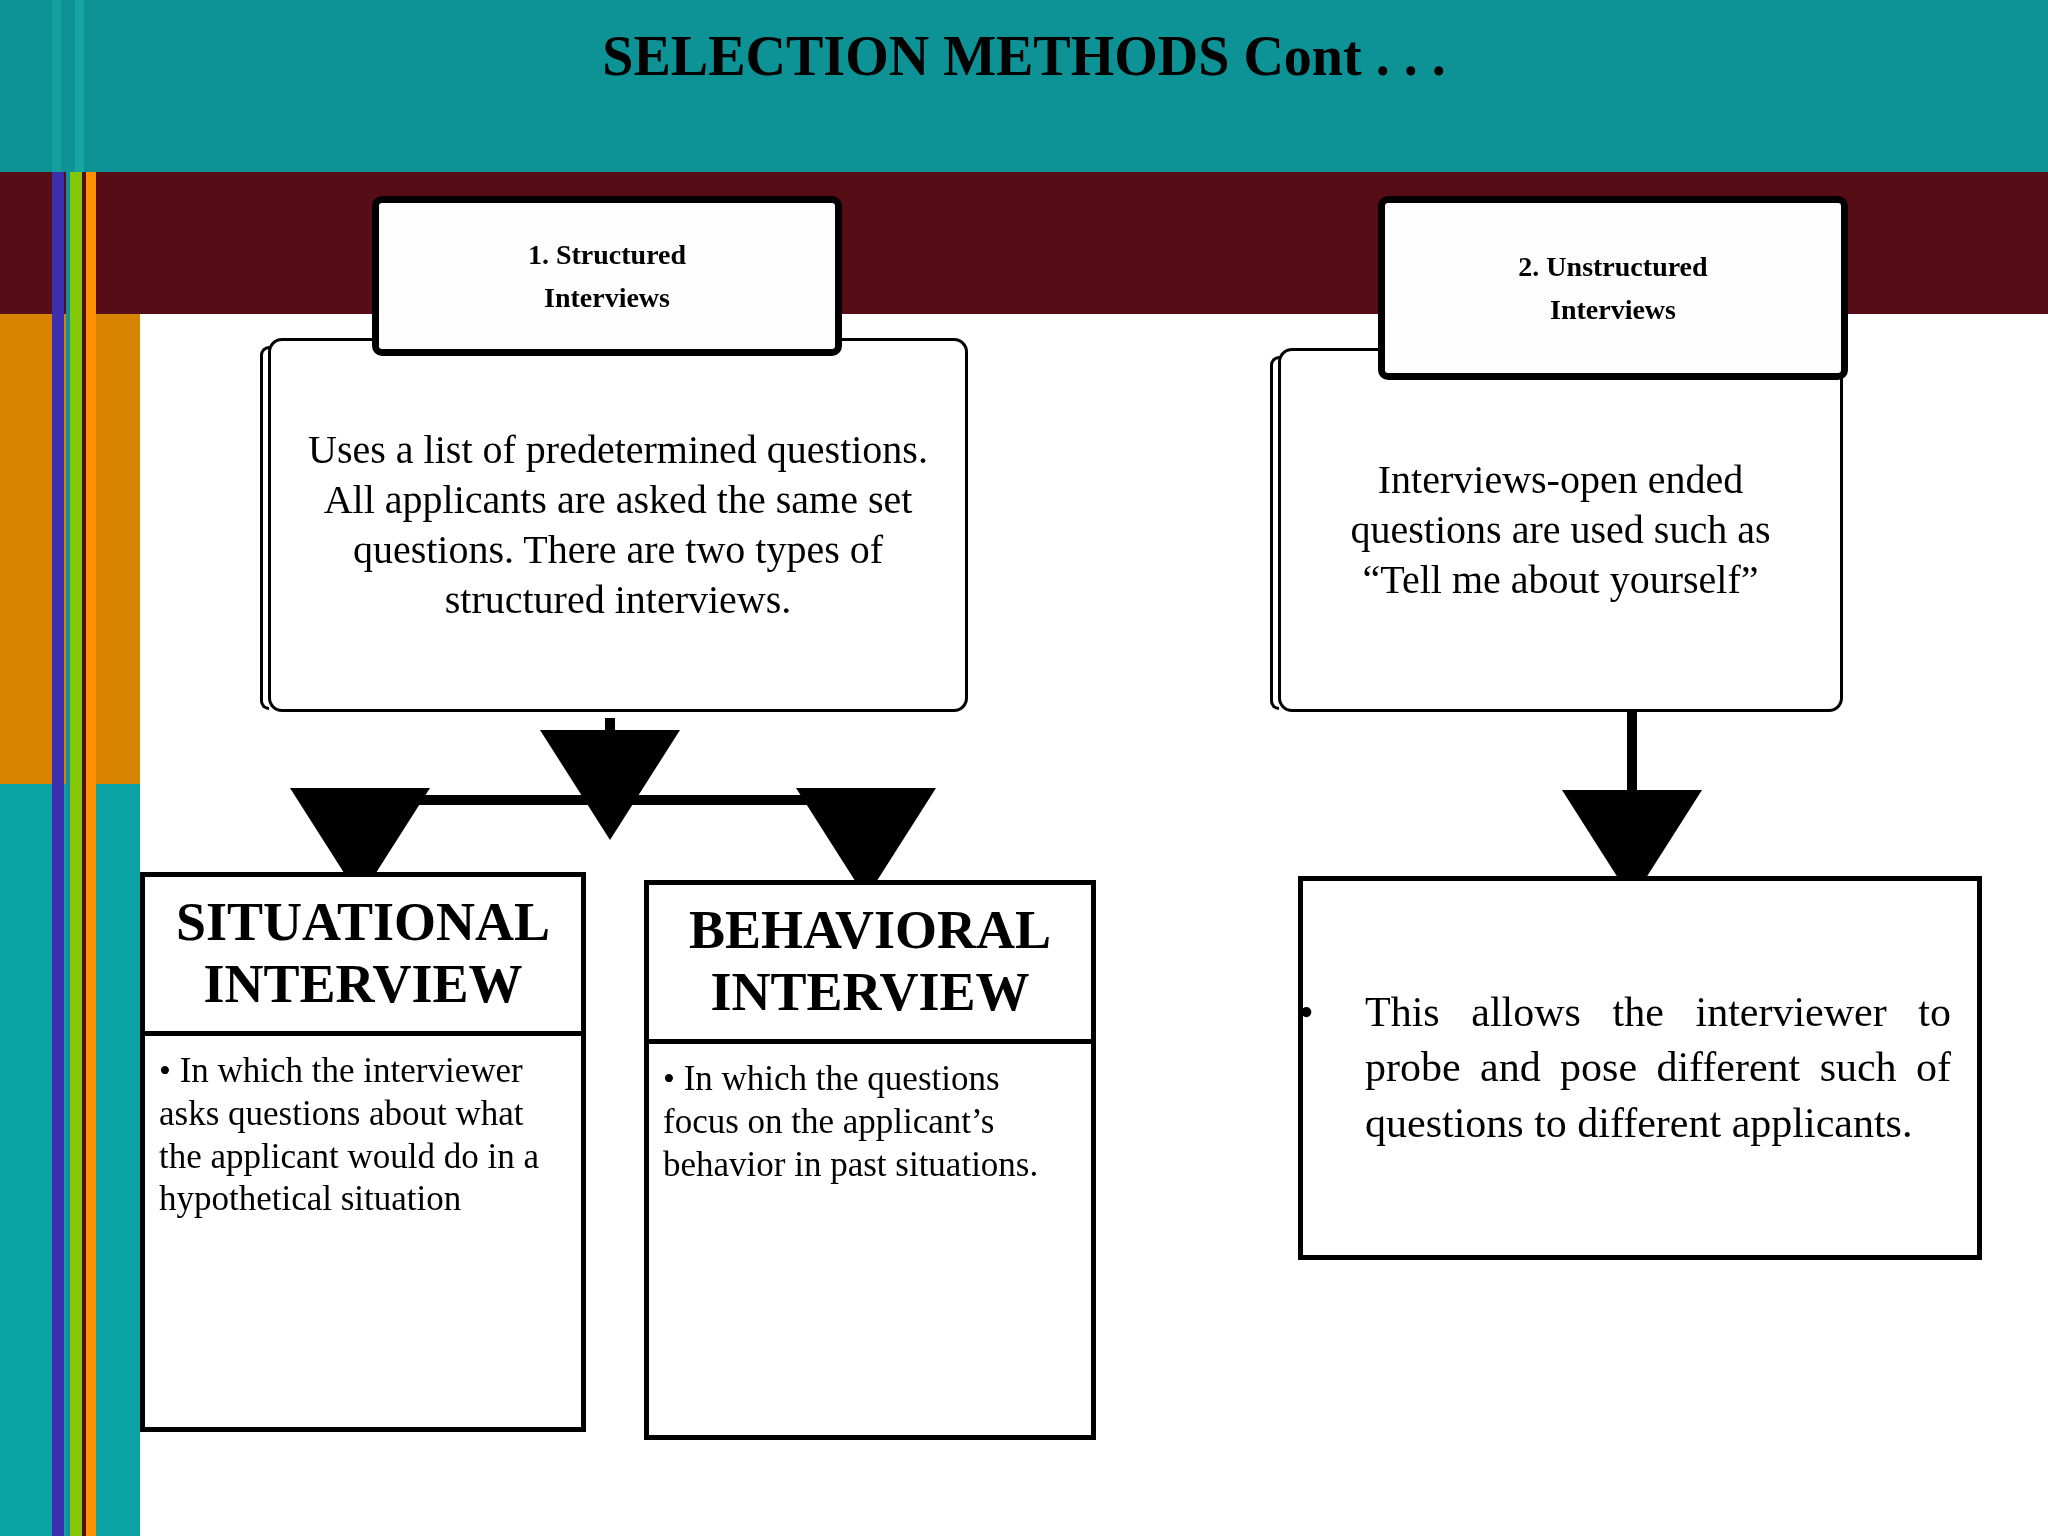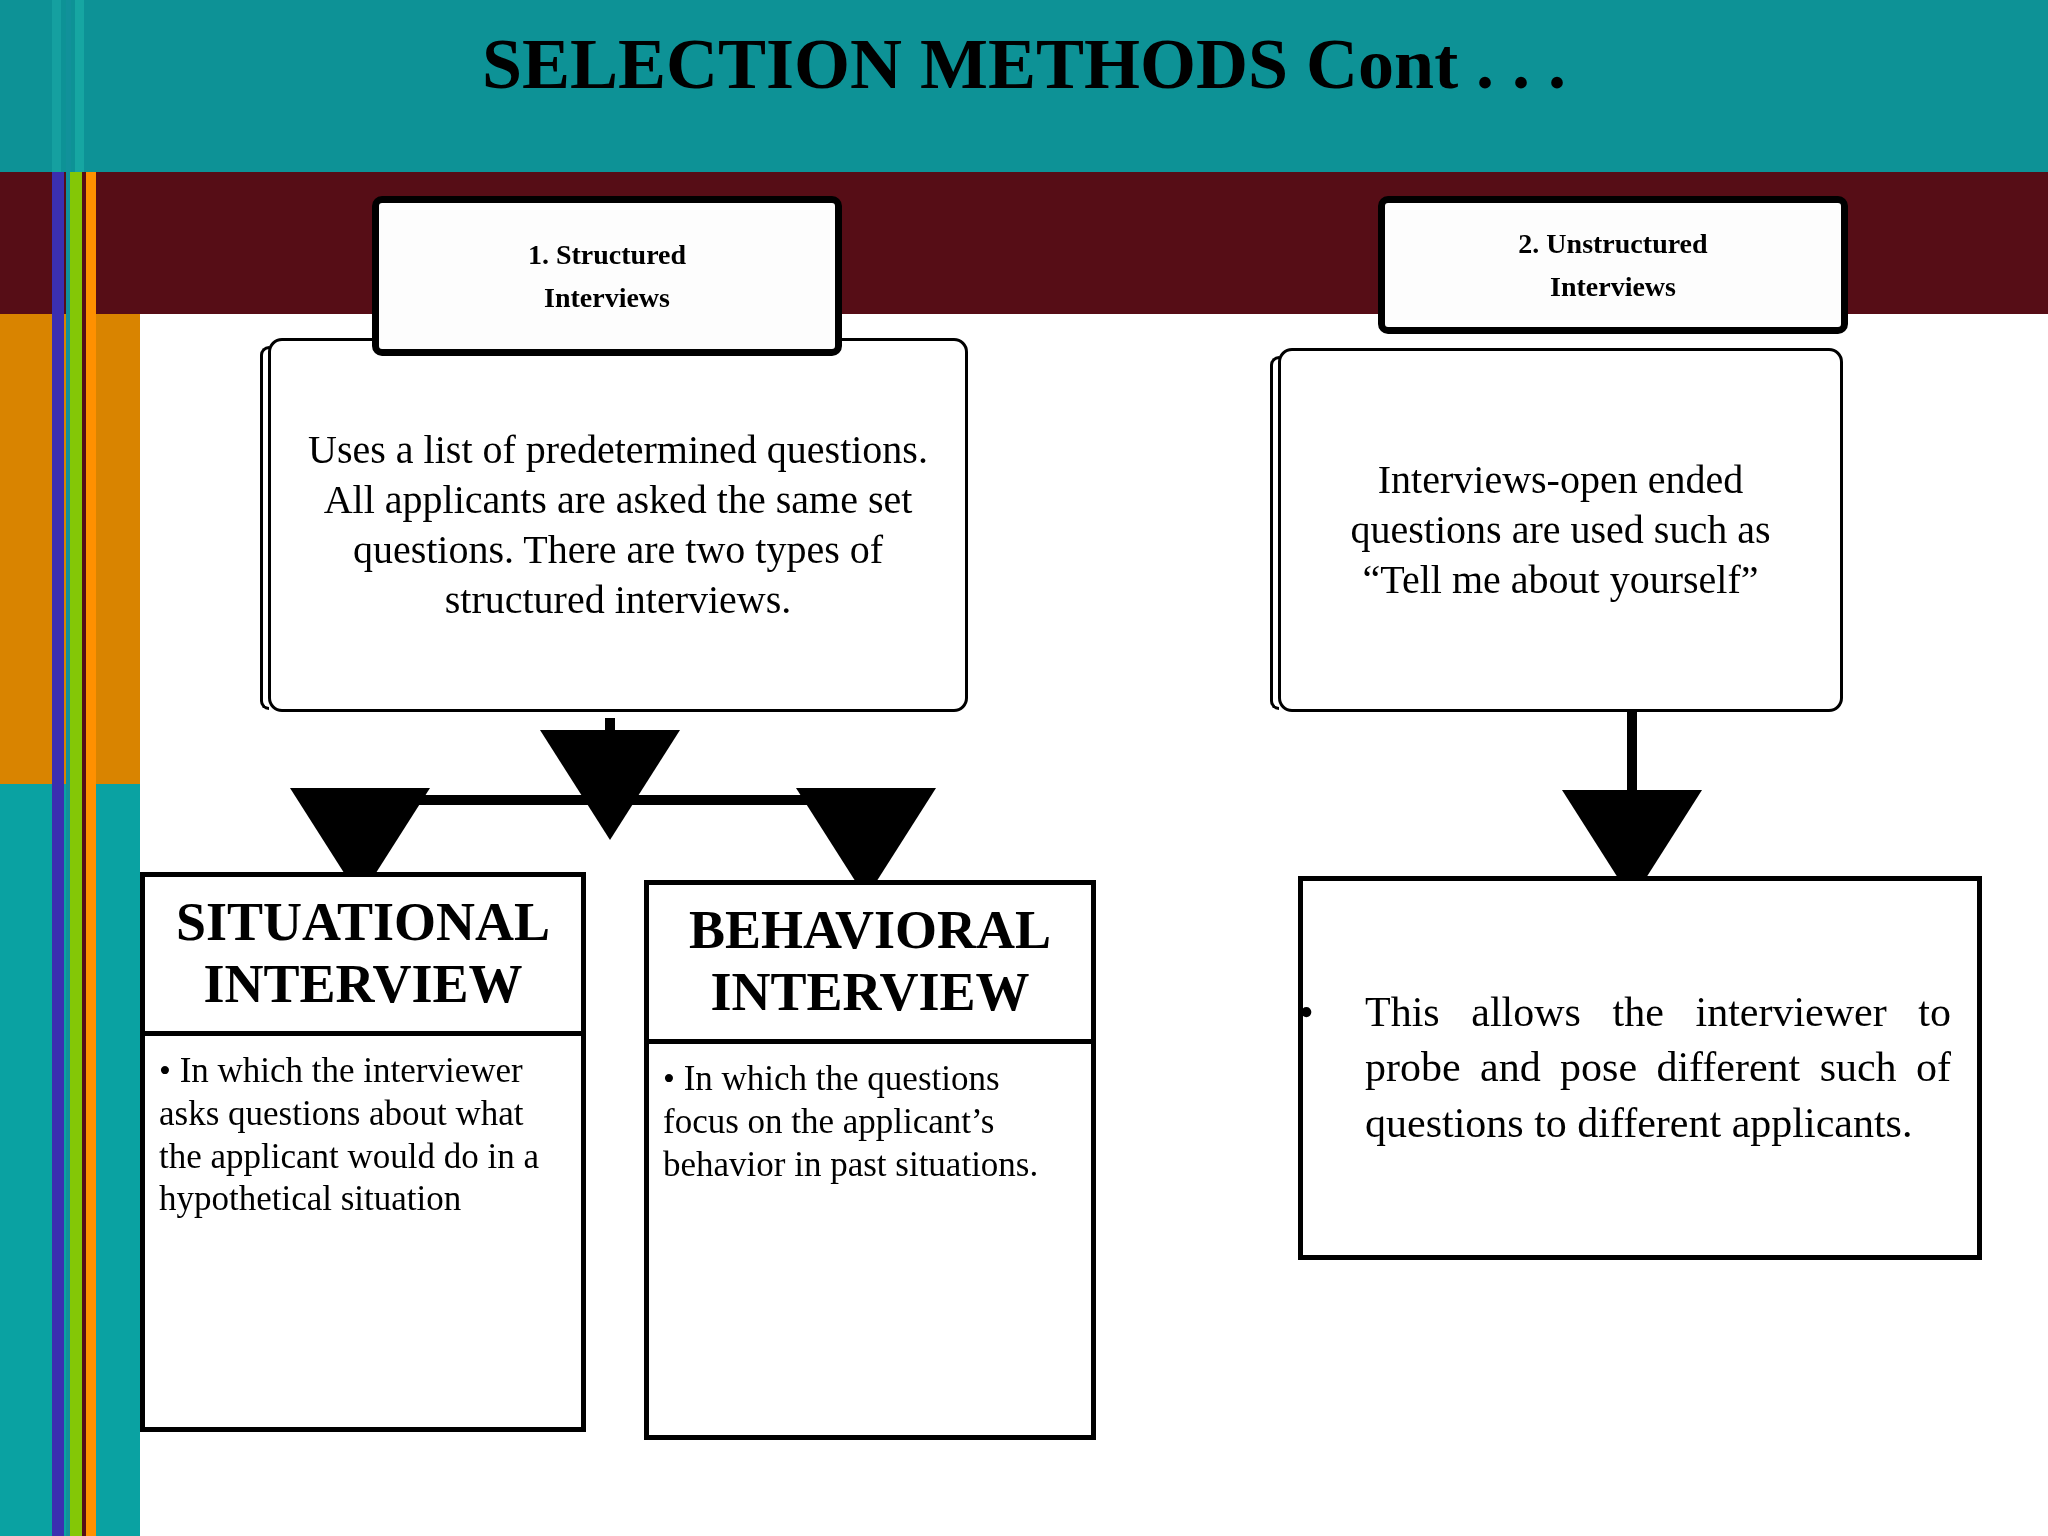--- a/index.html
+++ b/index.html
@@ -65,21 +65,21 @@
   .s-thin-dark { position:absolute; left: 82px; top: 172px; width: 4px; height: 1364px; background: #560d16; }
 
   
   #title {
     position: absolute;
     left: 0; top: 28px;
     width: 2048px;
     text-align: center;
     font-family: "Liberation Serif", "DejaVu Serif", serif;
     font-weight: bold;
-    font-size: 72px;
+    font-size: 56px;
     letter-spacing: 0px;
     color: #000000;
     line-height: 1.0;
     white-space: nowrap;
   }
 
   
   .hdr-box {
     position: absolute;
     background: #fdfdfd;
@@ -251,21 +251,21 @@
     <div class="caption">
       <div>BEHAVIORAL</div>
       <div>INTERVIEW</div>
     </div>
     <div class="bullet">
       <span class="bullet-dot">•</span>
       <span>In which the questions focus on the applicant’s behavior in past situations.</span>
     </div>
   </div>
 
-  <div class="hdr-box" style="left:1378px; top:196px; width:470px; height:138px;">
+  <div class="hdr-box" style="left:1378px; top:196px; width:470px; height:184px;">
     <span>2. Unstructured</span>
     <span>Interviews</span>
   </div>
 
   <div class="body-box" style="left:1278px; top:348px; width:565px; height:364px;">
     <div class="inner">Interviews-open ended questions are used such as “Tell me about yourself”</div>
   </div>
 
   <div class="right-plain" style="left:1298px; top:876px; width:684px; height:384px;">
     <div class="just">

